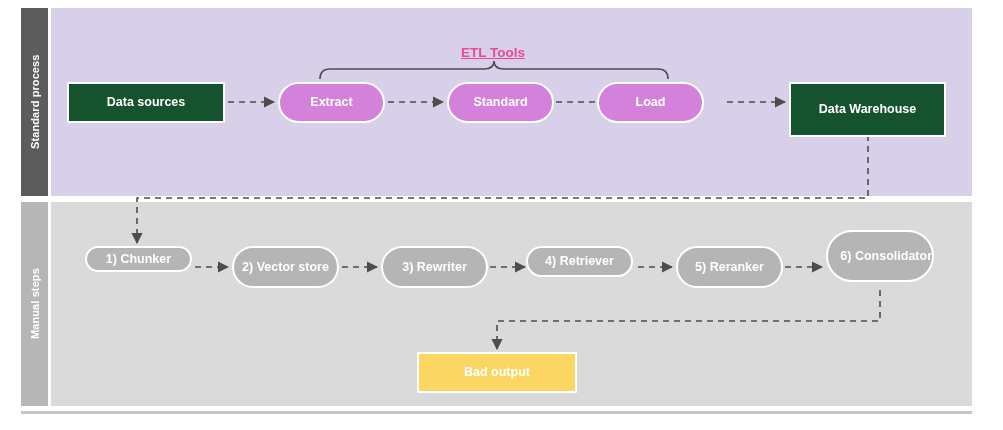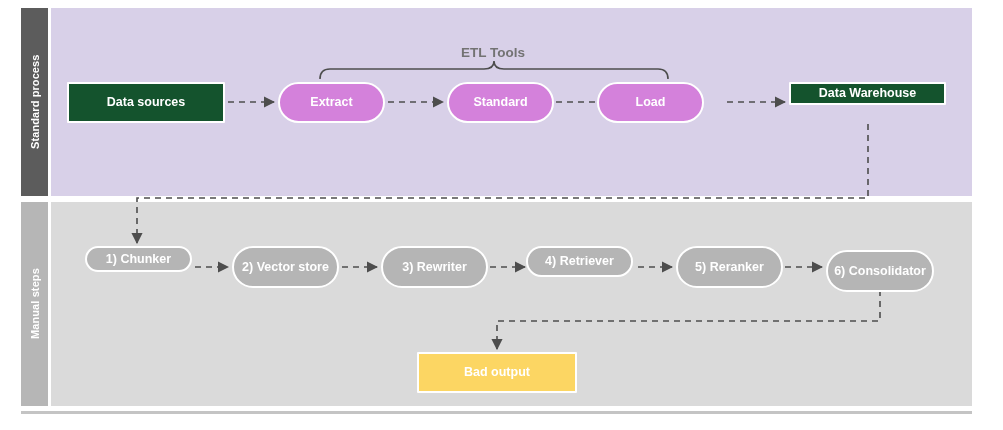--- a/index.html
+++ b/index.html
@@ -113,24 +113,25 @@
   #wires {
     position: absolute;
     left: 0;
     top: 0;
     width: 1003px;
     height: 430px;
     pointer-events: none;
   }
   .brace-label {
     position: absolute;
-    color: #737373;
+    color: #ec4899;
     font-size: 13.5px;
     font-weight: bold;
     white-space: nowrap;
+    text-decoration: underline;
   }
 </style>
 </head>
 <body>
 
 <div id="canvas">
 
   <div class="band band-top-label">
     <div class="lane-title">Standard process</div>
   </div>
@@ -183,21 +184,21 @@
   </div>
 
   <div class="node pill-pink" style="left:447px; top:82px; width:107px; height:41px;">
     <span>Standard</span>
   </div>
 
   <div class="node pill-pink" style="left:597px; top:82px; width:107px; height:41px;text-align:center;">
     <span>Load</span>
   </div>
 
-  <div class="node rect" style="left:789px; top:82px; width:157px; height:23px;">
+  <div class="node rect" style="left:789px; top:82px; width:157px; height:55px;">
     <span>Data Warehouse</span>
   </div>
 
   <div class="node pill-gray" style="left:85px;  top:246px; width:107px; height:26px;">
     <span>1) Chunker</span>
   </div>
 
   <div class="node pill-gray" style="left:232px; top:246px; width:107px; height:42px;">
     <span>2) Vector store</span>
   </div>
@@ -207,21 +208,21 @@
   </div>
 
   <div class="node pill-gray" style="left:526px; top:246px; width:107px; height:31px;">
     <span>4) Retriever</span>
   </div>
 
   <div class="node pill-gray" style="left:676px; top:246px; width:107px; height:42px;">
     <span>5) Reranker</span>
   </div>
 
-  <div class="node pill-gray" style="left:826px; top:250px; width:108px; height:42px;">
+  <div class="node pill-gray" style="left:826px; top:230px; width:108px; height:52px;justify-content:flex-end;">
     <span>6) Consolidator</span>
   </div>
 
   <div class="node rect-yellow" style="left:417px; top:352px; width:160px; height:41px;">
     <span>Bad output</span>
   </div>
 
 </div>
 
 </body></html>

